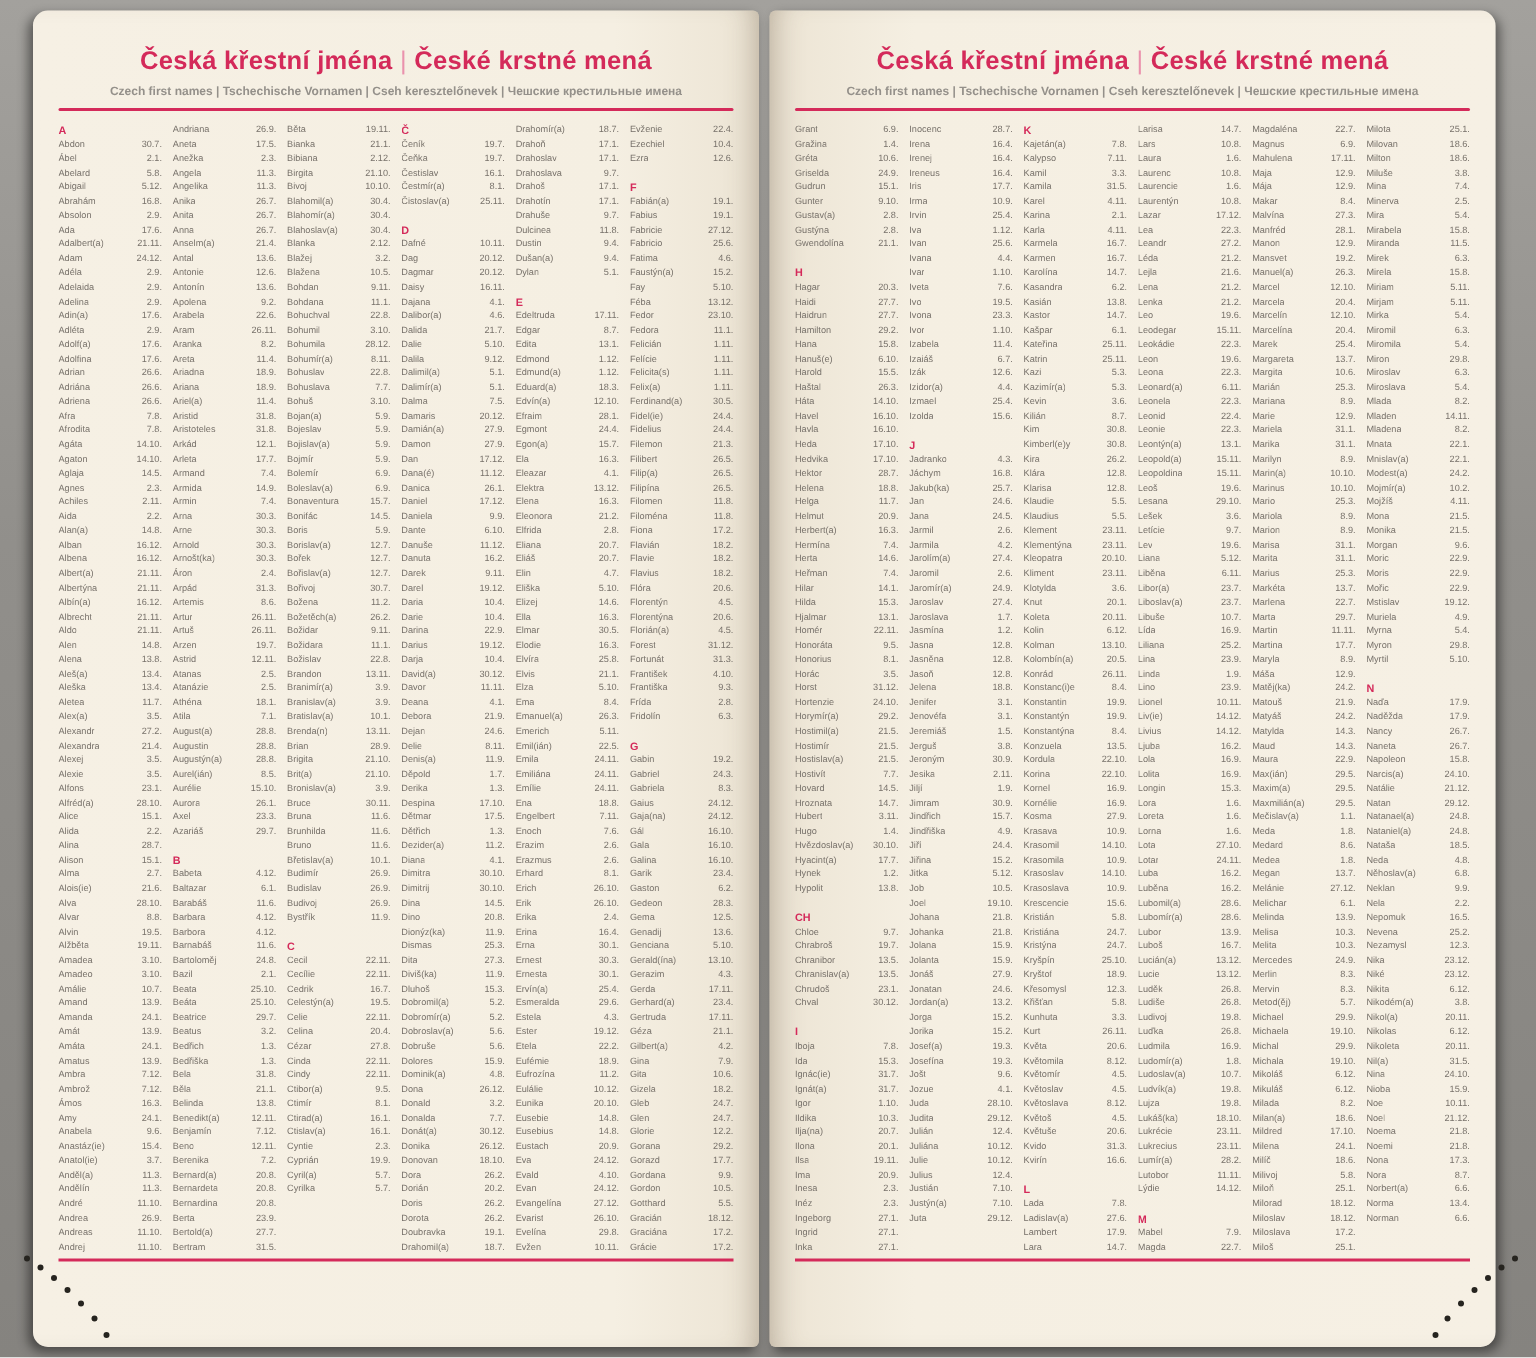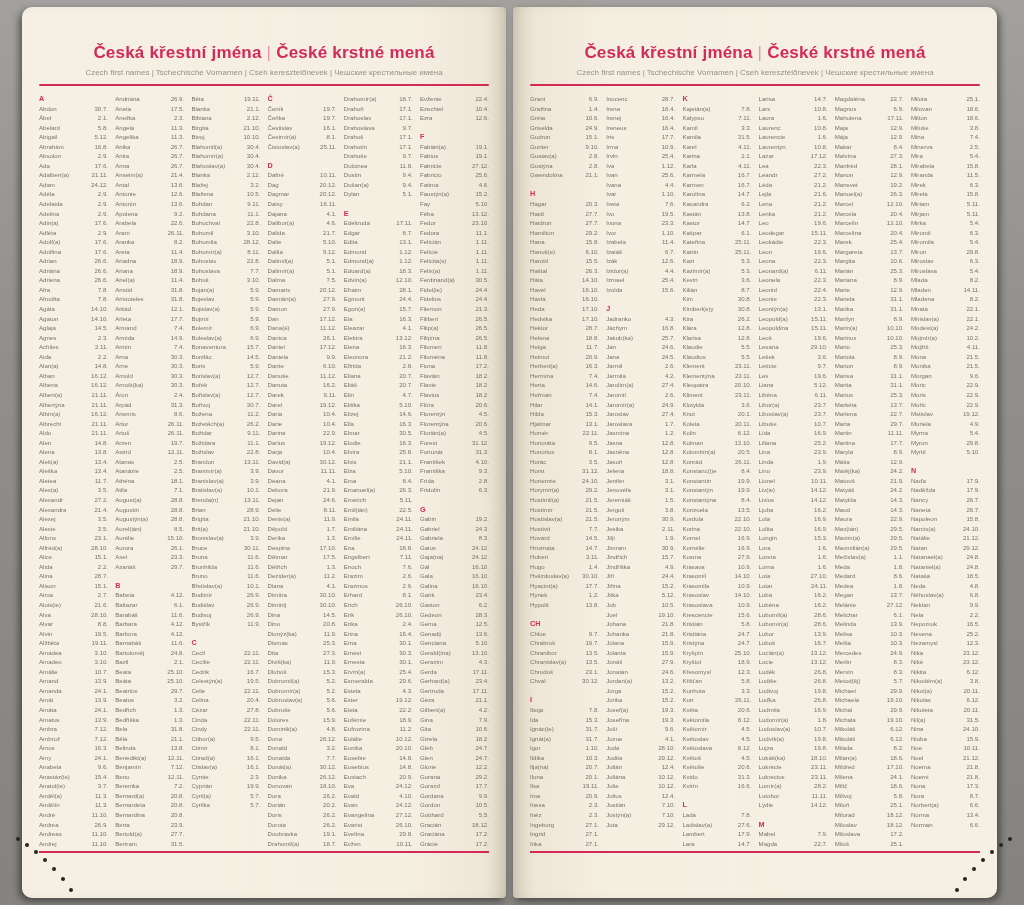--- a/index.html
+++ b/index.html
@@ -6,24 +6,24 @@
     font-family:"Liberation Sans", sans-serif;}
   .spread{position:relative;width:1024px;height:905px;
     background:linear-gradient(180deg,#a3a19d 0%,#918f8b 40%,#85837f 100%);overflow:hidden;}
   .page{position:absolute;top:7px;width:484px;height:891px;background:#f5efe2;}
   .page.left{left:22px;border-radius:10px 4px 4px 10px;
     box-shadow:-3px 3px 7px rgba(0,0,0,.45), inset -16px 0 20px -14px rgba(95,75,55,.38);
     background:linear-gradient(90deg,#f6f0e4 0%,#f5efe2 80%,#ece4d4 100%);}
   .page.right{left:513px;border-radius:4px 10px 10px 4px;
     box-shadow:3px 3px 7px rgba(0,0,0,.45), inset 16px 0 20px -14px rgba(95,75,55,.38);
     background:linear-gradient(270deg,#f6f0e4 0%,#f5efe2 80%,#ece4d4 100%);}
-  .page-head{padding-top:24px;text-align:center;margin-top:12px;}
+  .page-head{padding-top:24px;text-align:center;}
   .title{font-size:17px;font-weight:bold;color:#d42a5a;letter-spacing:.2px;}
   .title .sep{color:#ea92ad;padding:0 5px;font-weight:normal;}
-  .subtitle{font-size:8px;color:#94908a;margin-top:5px;}
+  .subtitle{font-size:8px;color:#94908a;margin-top:5px;font-weight:bold;}
   .rule{height:2px;background:#d42a5a;margin:7px 17px 6px 17px;border-radius:1px;}
   .columns{display:flex;justify-content:space-between;padding:2px 17px 0 17px;}
   .col{width:69px;flex:0 0 69px;}
   .row{display:flex;justify-content:space-between;height:9.55px;font-size:6.1px;
     line-height:9.55px;color:#77716a;white-space:nowrap;overflow:hidden;}
   .row .nm{overflow:hidden;}
   .row .dt{padding-left:2px;}
   .row.section{color:#d42a5a;font-weight:bold;font-size:7.2px;}
   .bottom-rule{height:1.6px;background:#d42a5a;margin:3px 17px 0 17px;}
   .dot{position:absolute;width:4px;height:4px;border-radius:50%;background:#26241f;}

